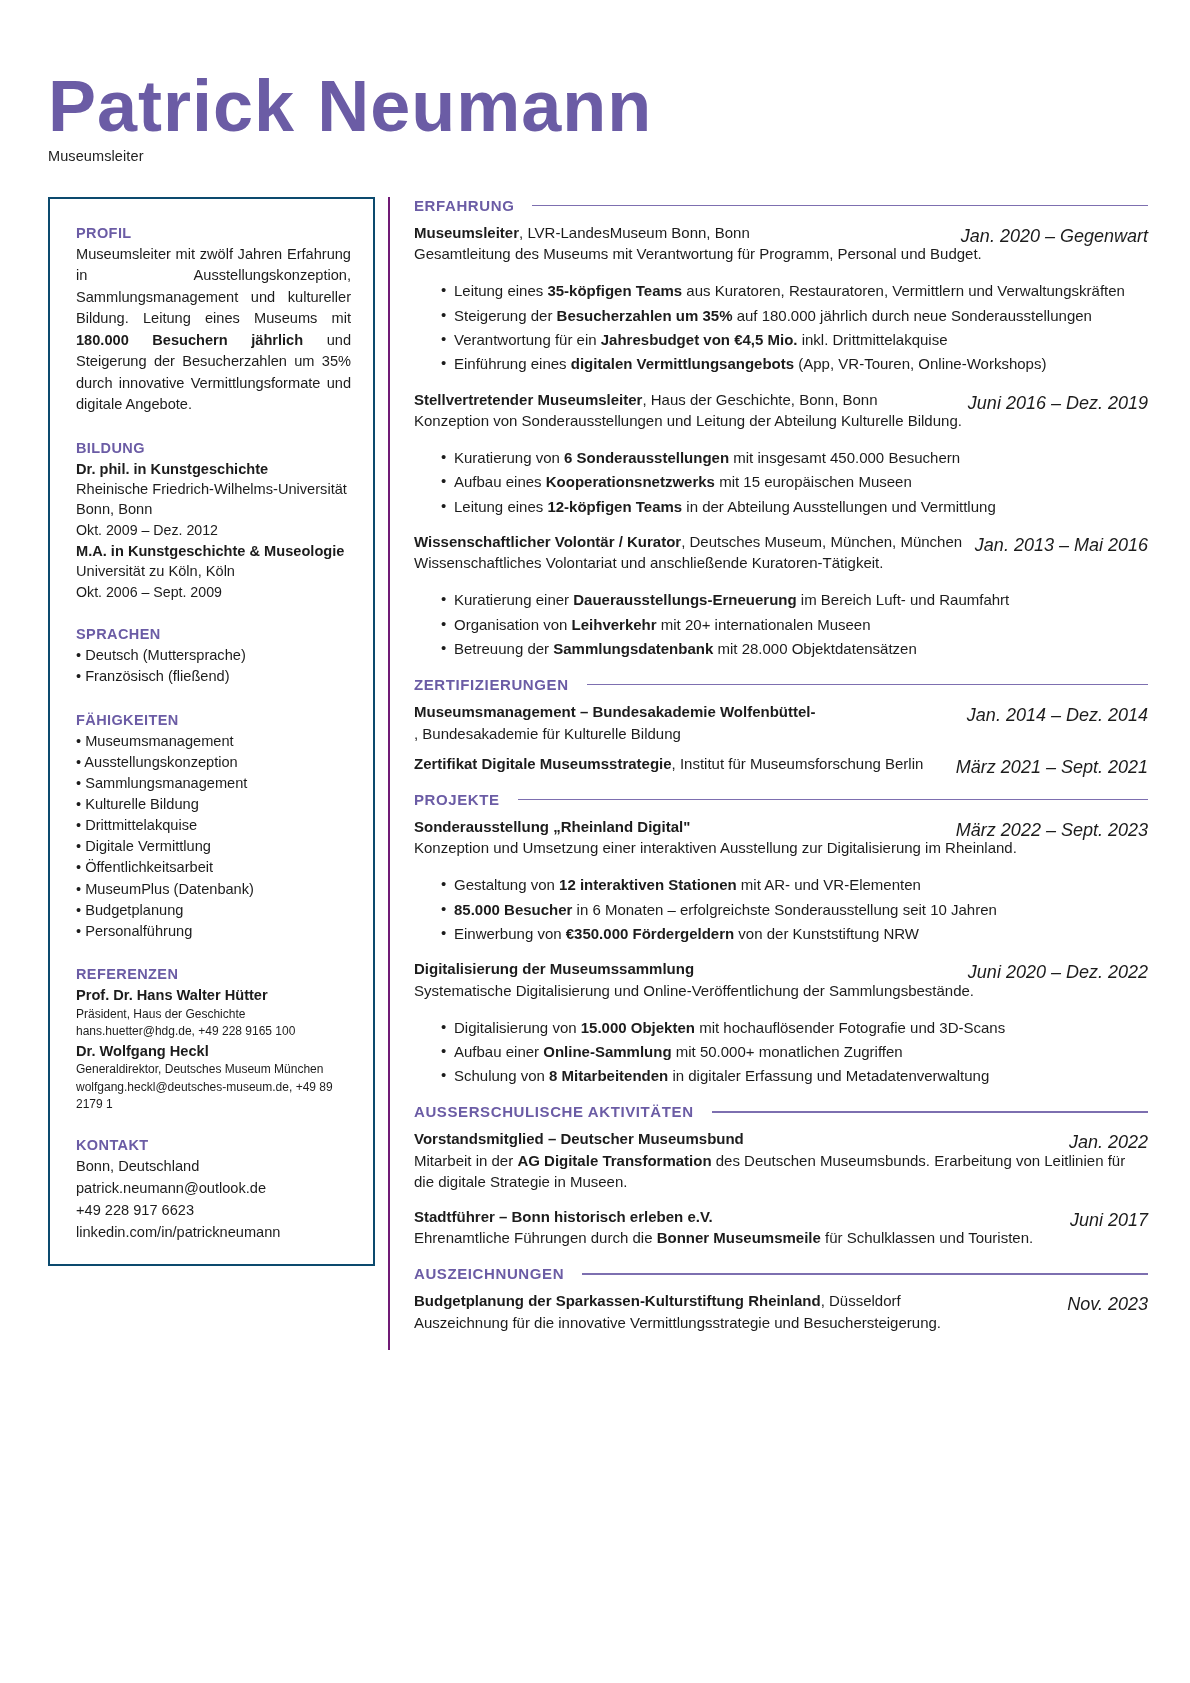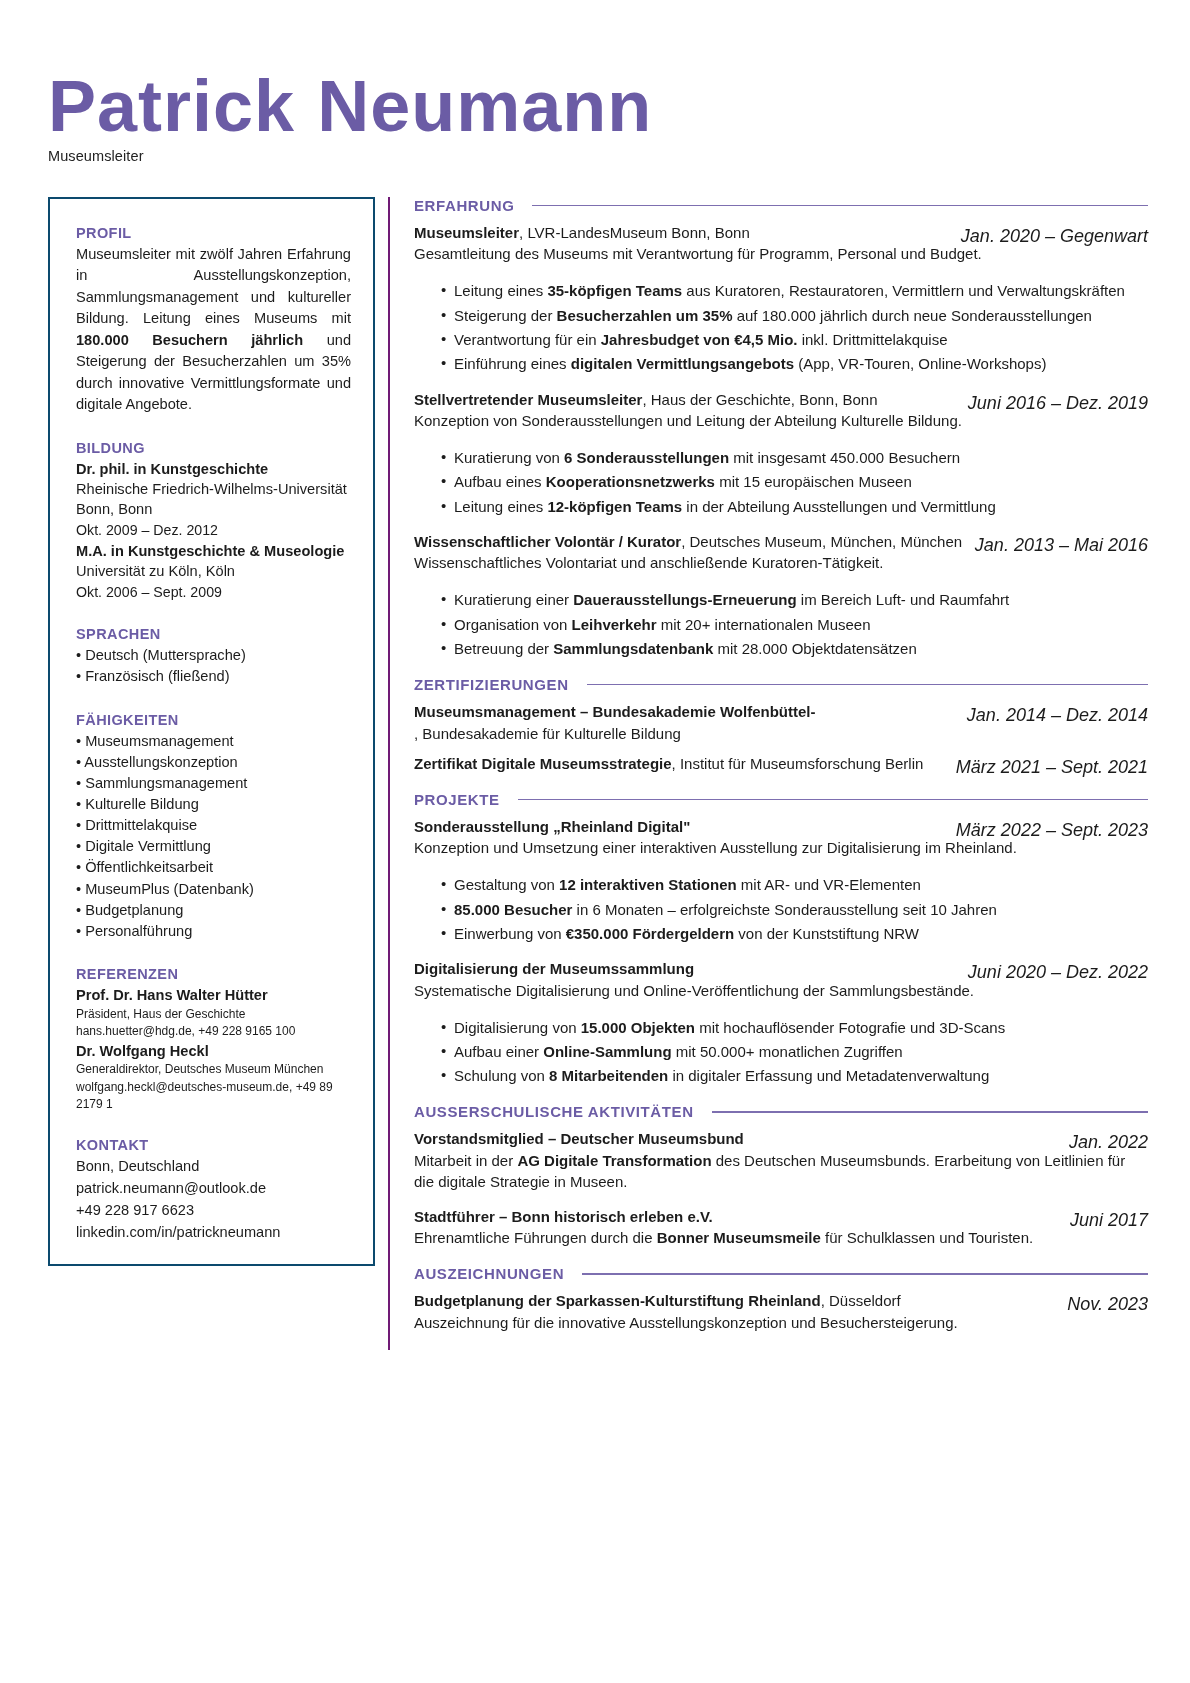--- a/index.html
+++ b/index.html
@@ -294,19 +294,19 @@
       <section class="sec">
         <div class="sec-head">
           <div class="sec-title">AUSZEICHNUNGEN</div>
           <div class="sec-rule"></div>
         </div>
         <div class="entry">
           <div class="entry-top">
             <div class="entry-title"><b>Budgetplanung der Sparkassen-Kulturstiftung Rheinland</b><span>, Düsseldorf</span></div>
             <div class="entry-date">Nov. 2023</div>
           </div>
-          <div class="entry-desc">Auszeichnung für die innovative Ausstellungskonzeption und Besuchersteigerung.</div>
+          <div class="entry-desc">Auszeichnung für die innovative Vermittlungsstrategie und Besuchersteigerung.</div>
         </div>
       </section>
 
     </main>
   </div>
 </div>
 
 </body></html>

